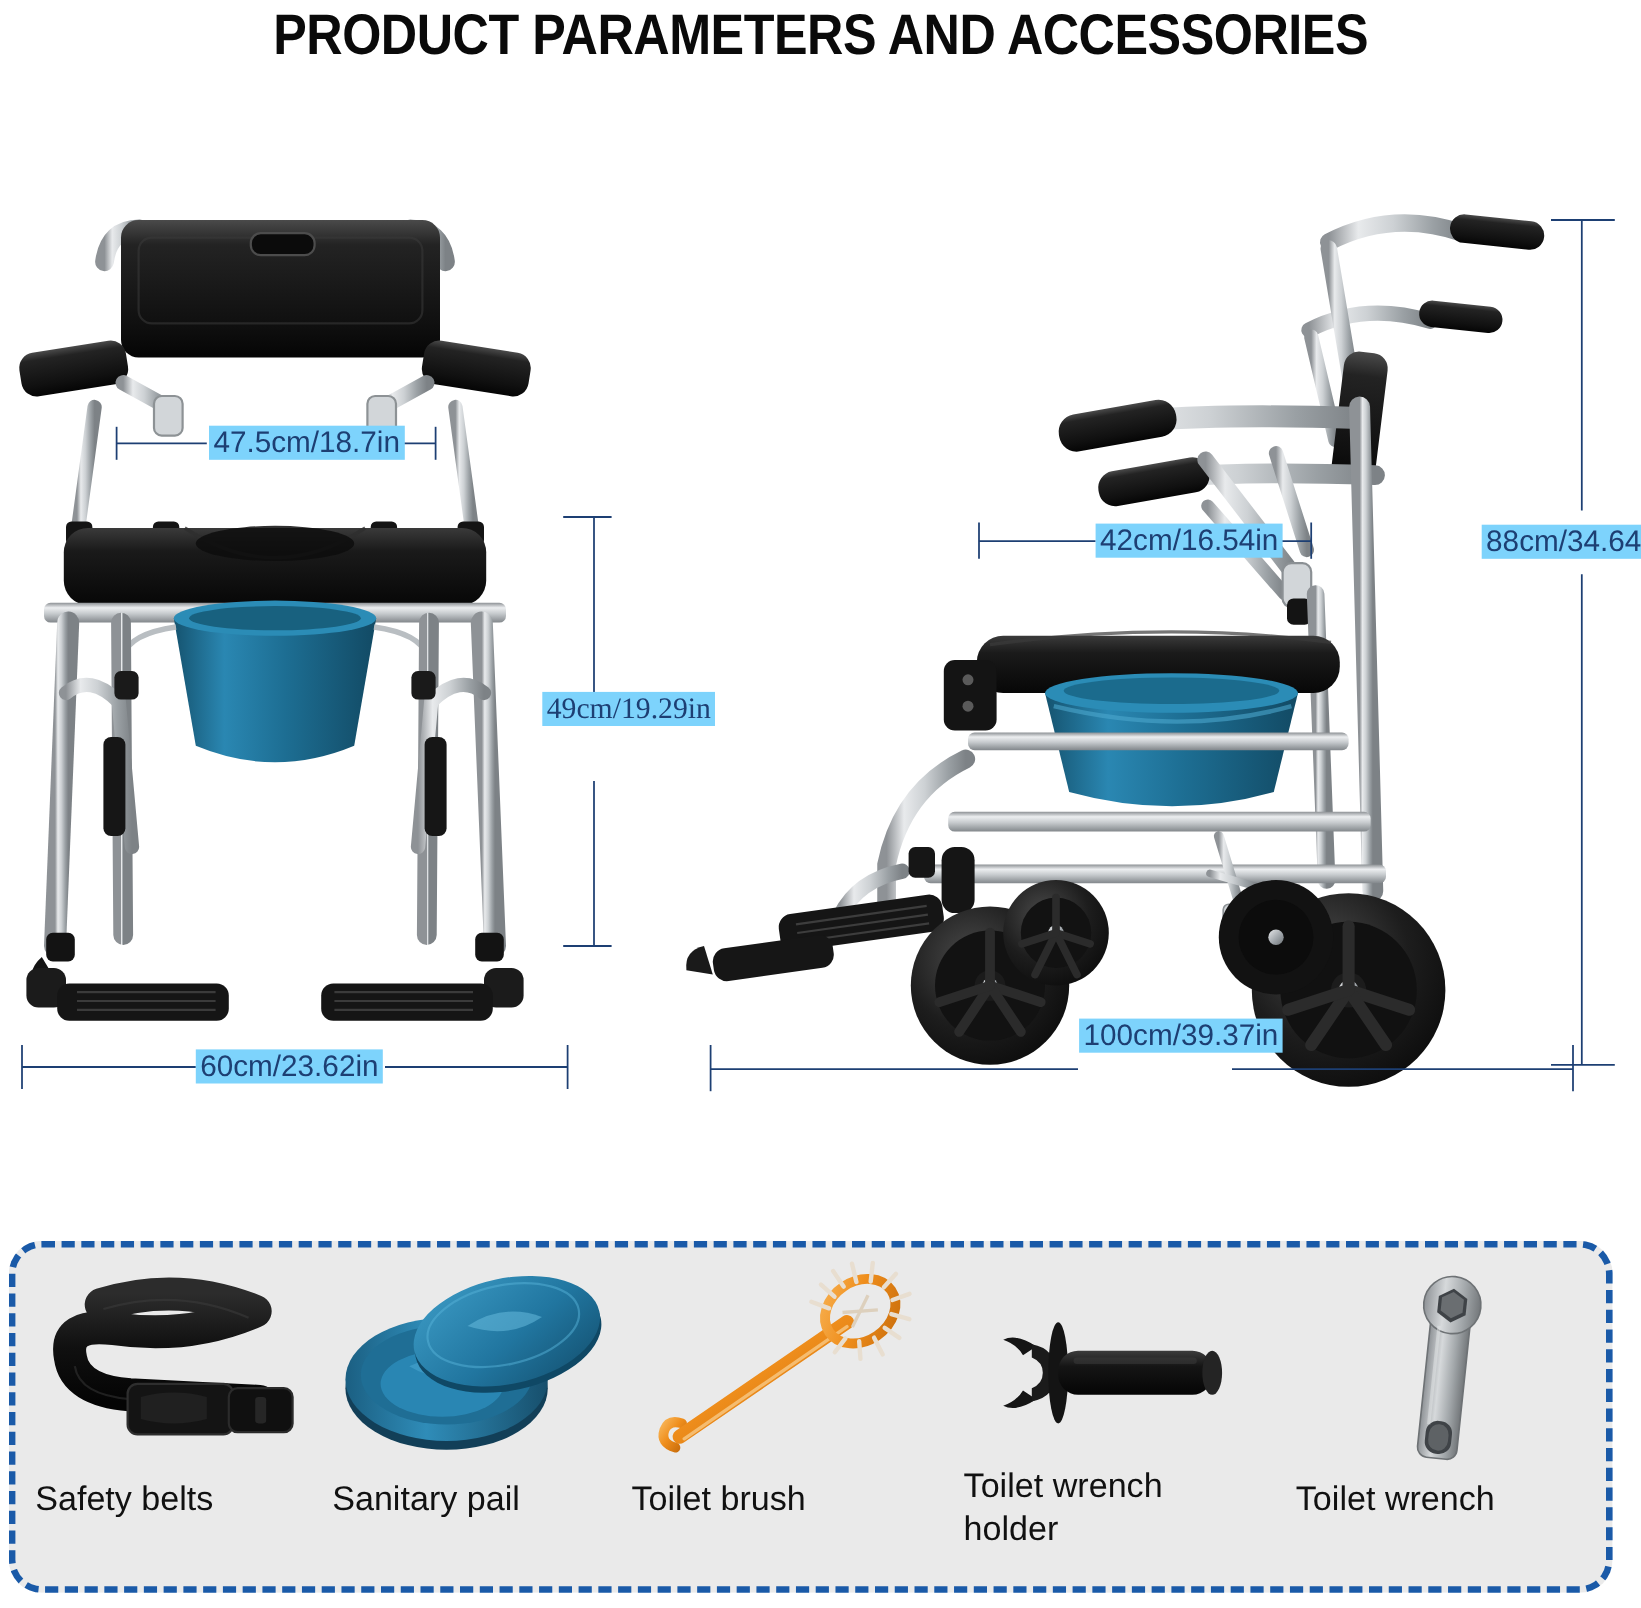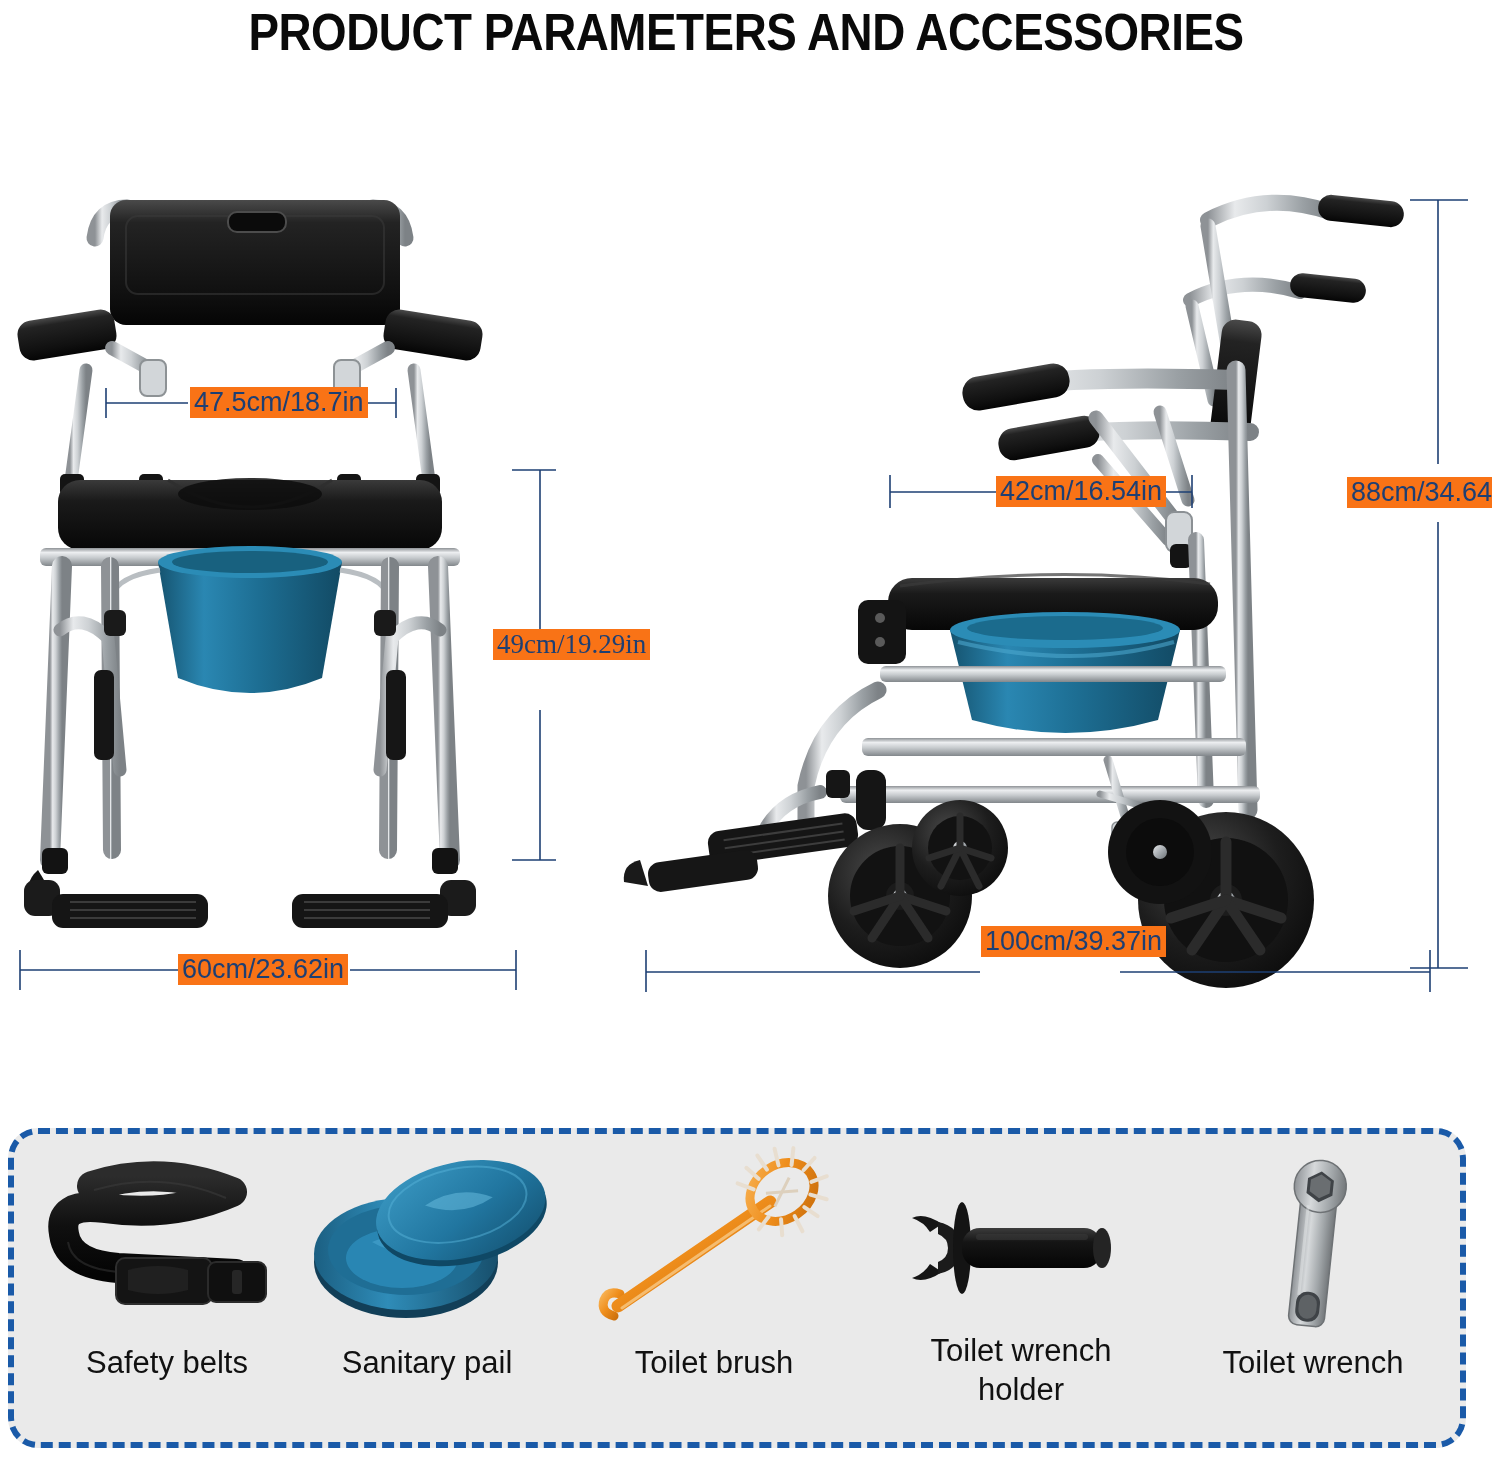--- a/index.html
+++ b/index.html
@@ -16,37 +16,37 @@
   }
 
   
   #diagram-area{position:absolute; left:0; top:70px; width:1492px; height:1030px;}
   .diagram-svg{position:absolute; top:0; left:0;}
 
   
   .dim-label{
     position:absolute; color:#1d3f73; font-size:27px;
     font-family:"Liberation Sans","DejaVu Sans",sans-serif;
-    white-space:nowrap; background:#f97316; padding:0 4px;
+    white-space:nowrap; background:#7dd3fc; padding:0 4px;
   }
 
   
   #accessories-panel{
     position:absolute; left:8px; top:1128px;
     width:1458px; height:320px;
     background:#eaeaea;
     border:6px dashed #1a5aa8;
     border-radius:30px;
     box-sizing:border-box;
   }
   .acc-item{position:absolute; top:0; height:320px;}
   .acc-art{position:absolute; left:0; top:12px; width:100%; height:200px;}
   .acc-label{
     position:absolute; left:0; width:100%;
-    text-align:center; color:#111111; font-size:31px; line-height:1.25;
+    color:#111111; font-size:31px; line-height:1.25;
     font-family:"Liberation Sans","DejaVu Sans",sans-serif;
   }
 </style>
 </head>
 <body>
 
 <div id="page-title">PRODUCT PARAMETERS AND ACCESSORIES</div>
 
 <div id="diagram-area">
 

